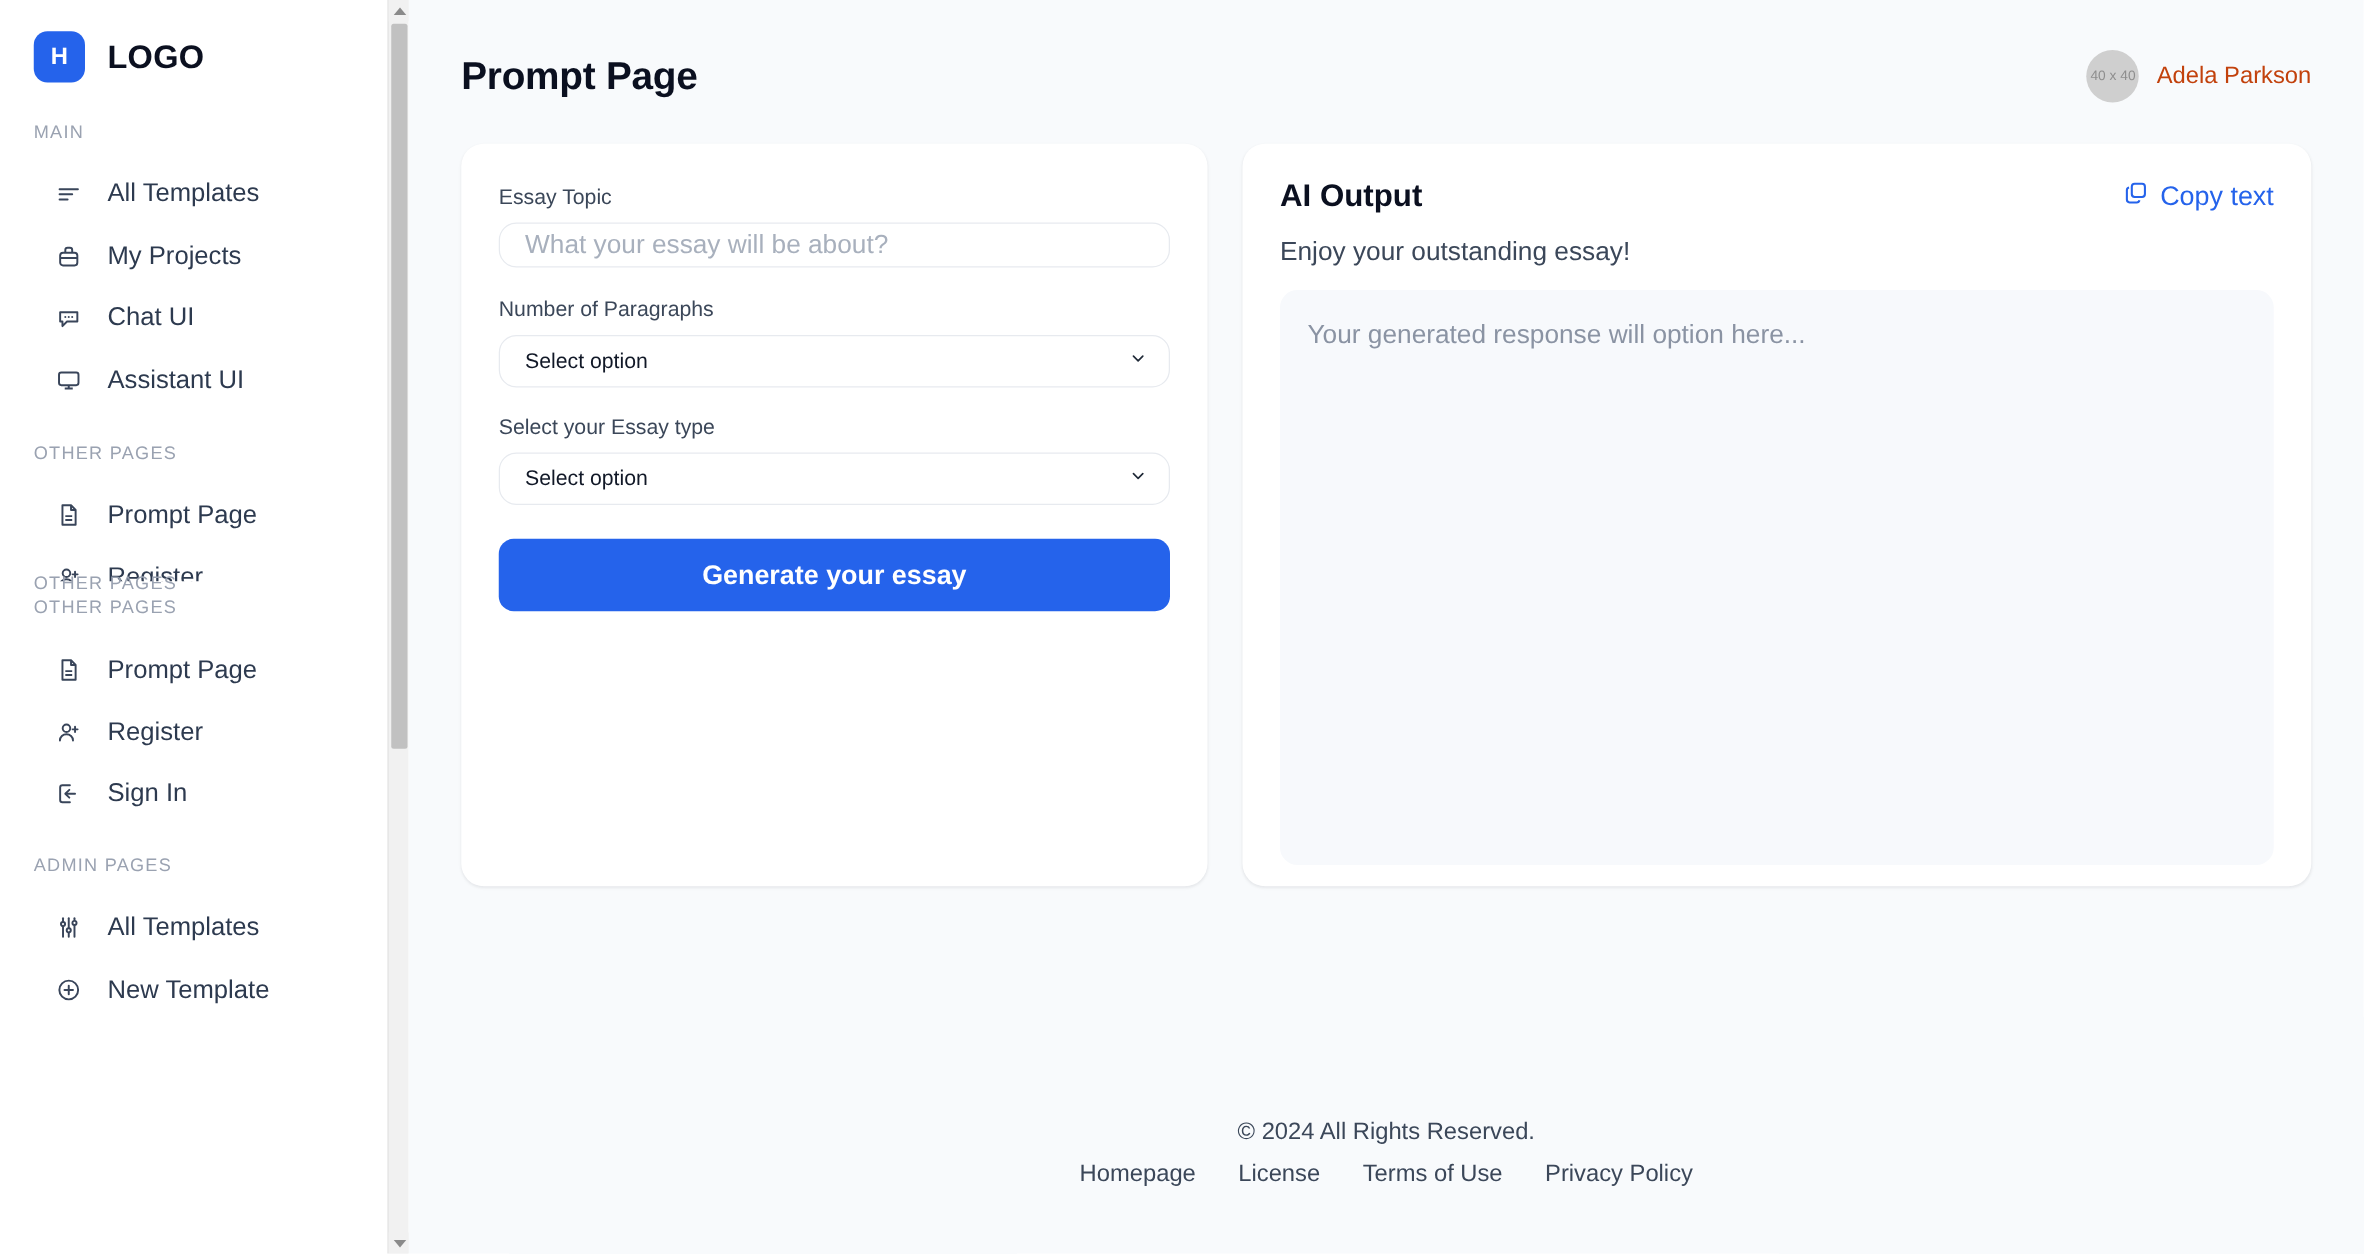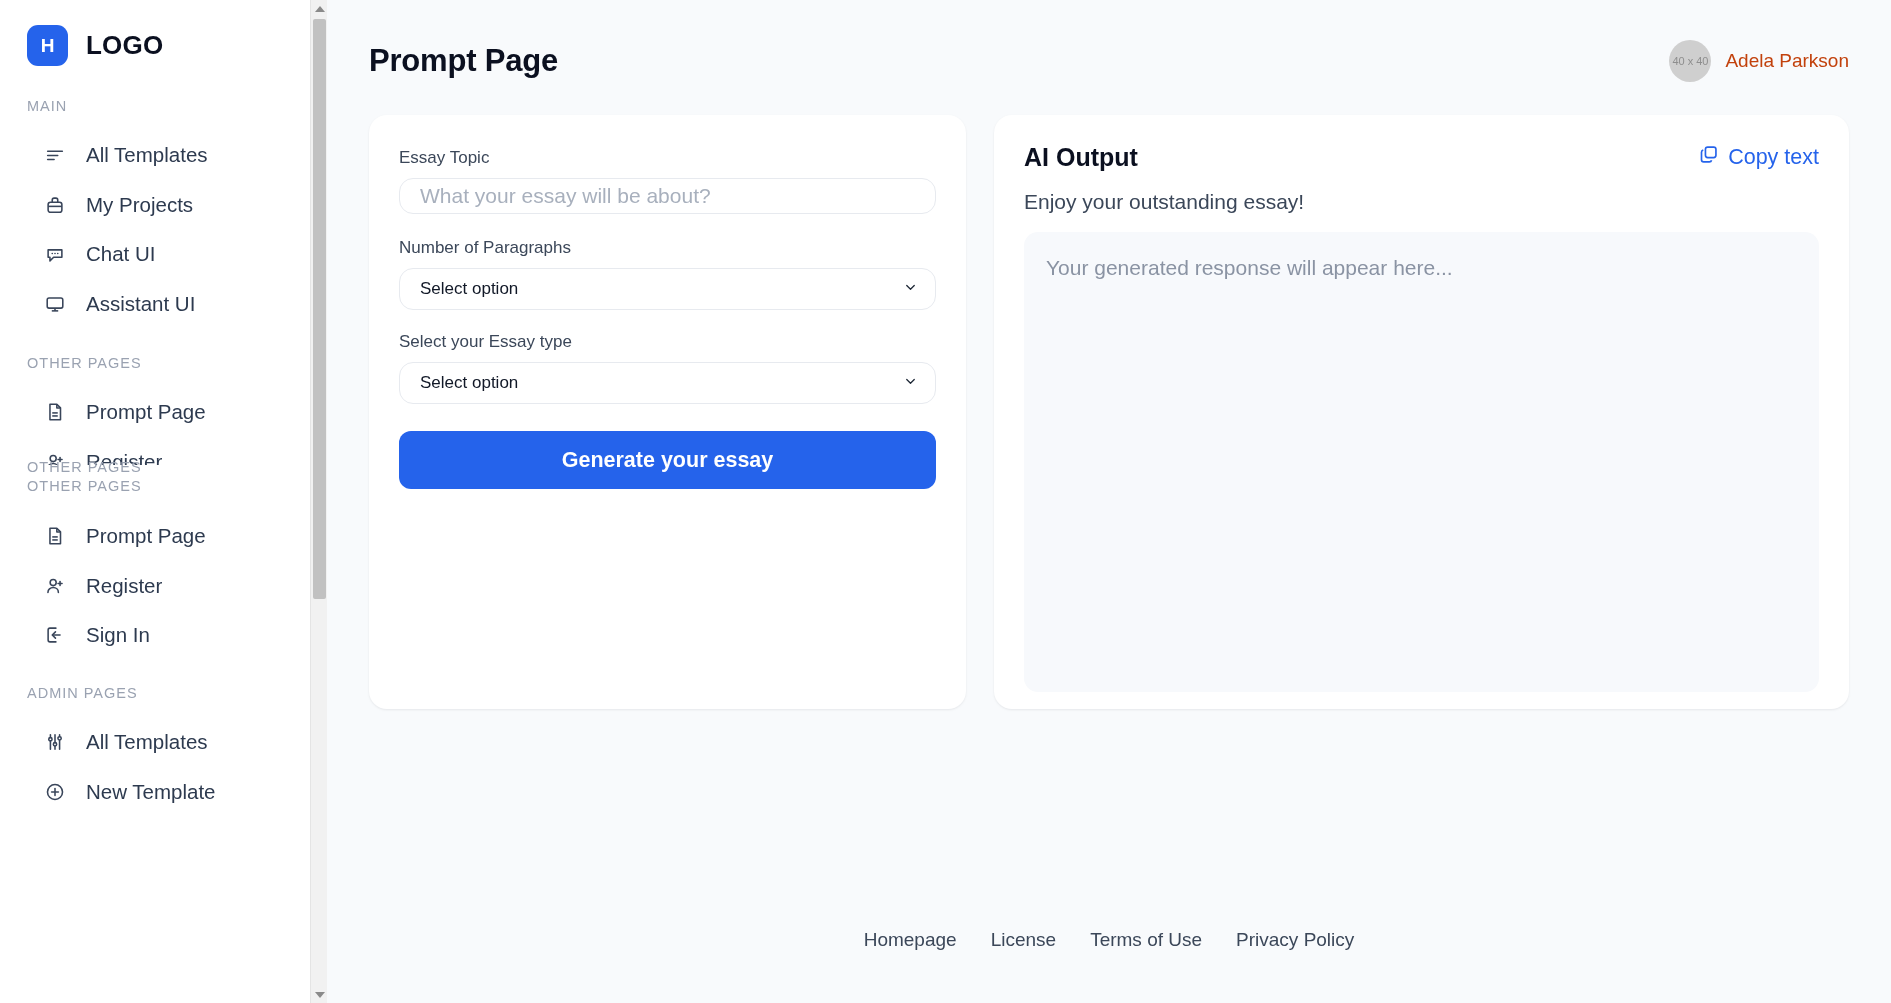--- a/index.html
+++ b/index.html
@@ -434,26 +434,27 @@
             <span>
               <svg width="21" height="21" viewBox="0 0 24 24" fill="none" stroke="#2563EB" stroke-width="1.9" stroke-linejoin="round">
                 <rect x="8.5" y="3.5" width="12" height="12" rx="2.6"></rect>
                 <path d="M15.5 18.5a2.6 2.6 0 0 1-2.6 2h-6.4a2.6 2.6 0 0 1-2.5-2.6V9.3a2.6 2.6 0 0 1 2-2.5"></path>
               </svg>
             </span>
             <span>Copy text</span>
           </div>
         </div>
         <div class="out-sub">Enjoy your outstanding essay!</div>
-        <div class="out-box">Your generated response will appear here...</div>
+        <div class="out-box">Your generated response will option here...</div>
       </div>
 
     </div>
 
     <div id="footer">
+      <div class="copyright">© 2024 All Rights Reserved.</div>
       <div class="flinks">
         <span class="flink">Homepage</span>
         <span class="flink">License</span>
         <span class="flink">Terms of Use</span>
         <span class="flink">Privacy Policy</span>
       </div>
     </div>
 
   </section>
 </div>

